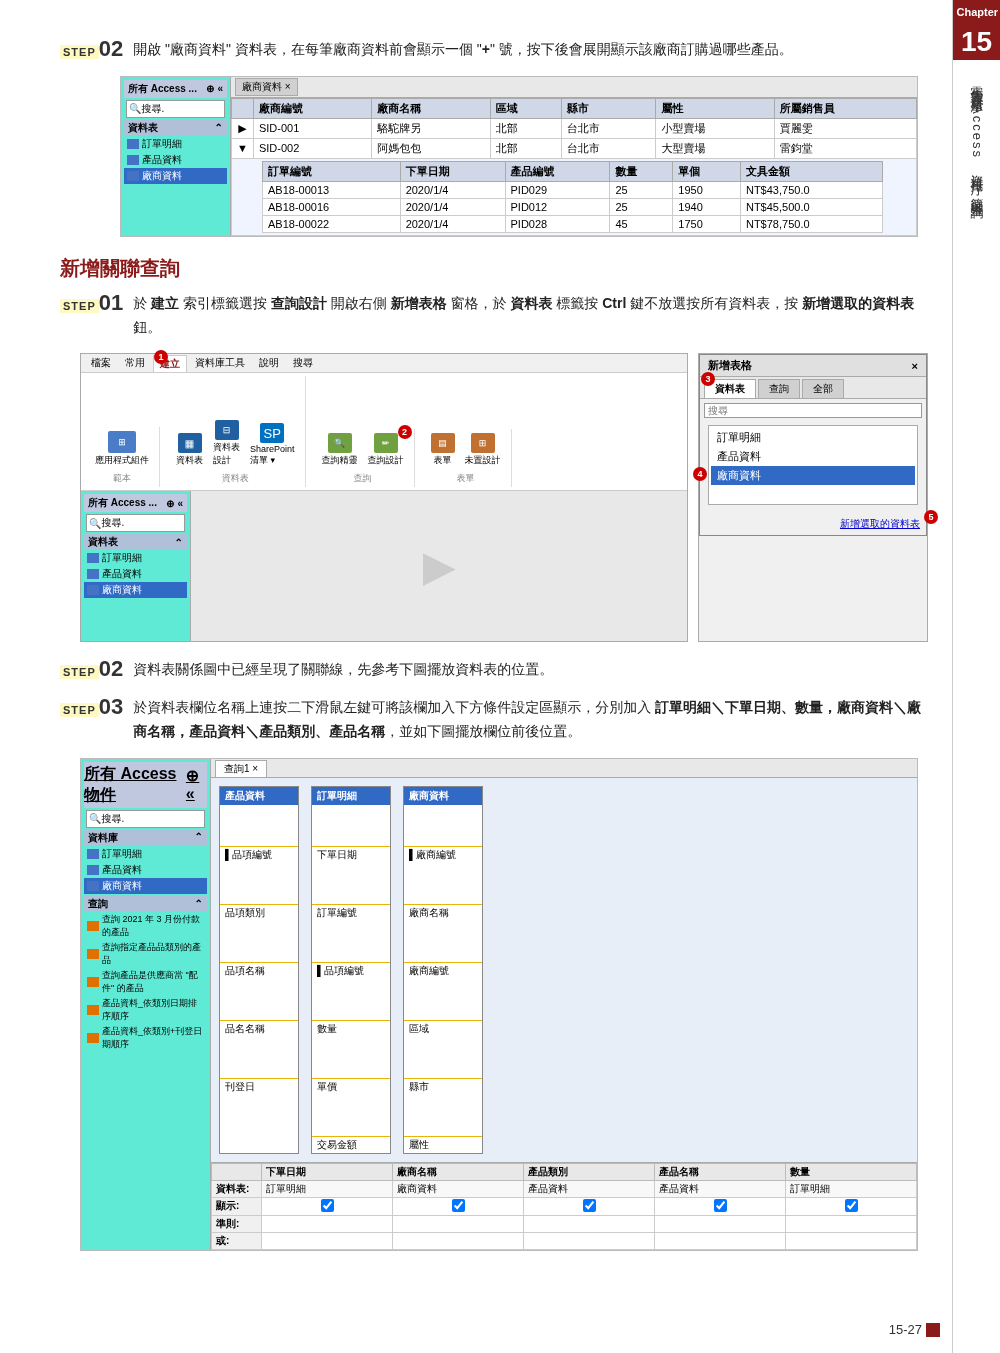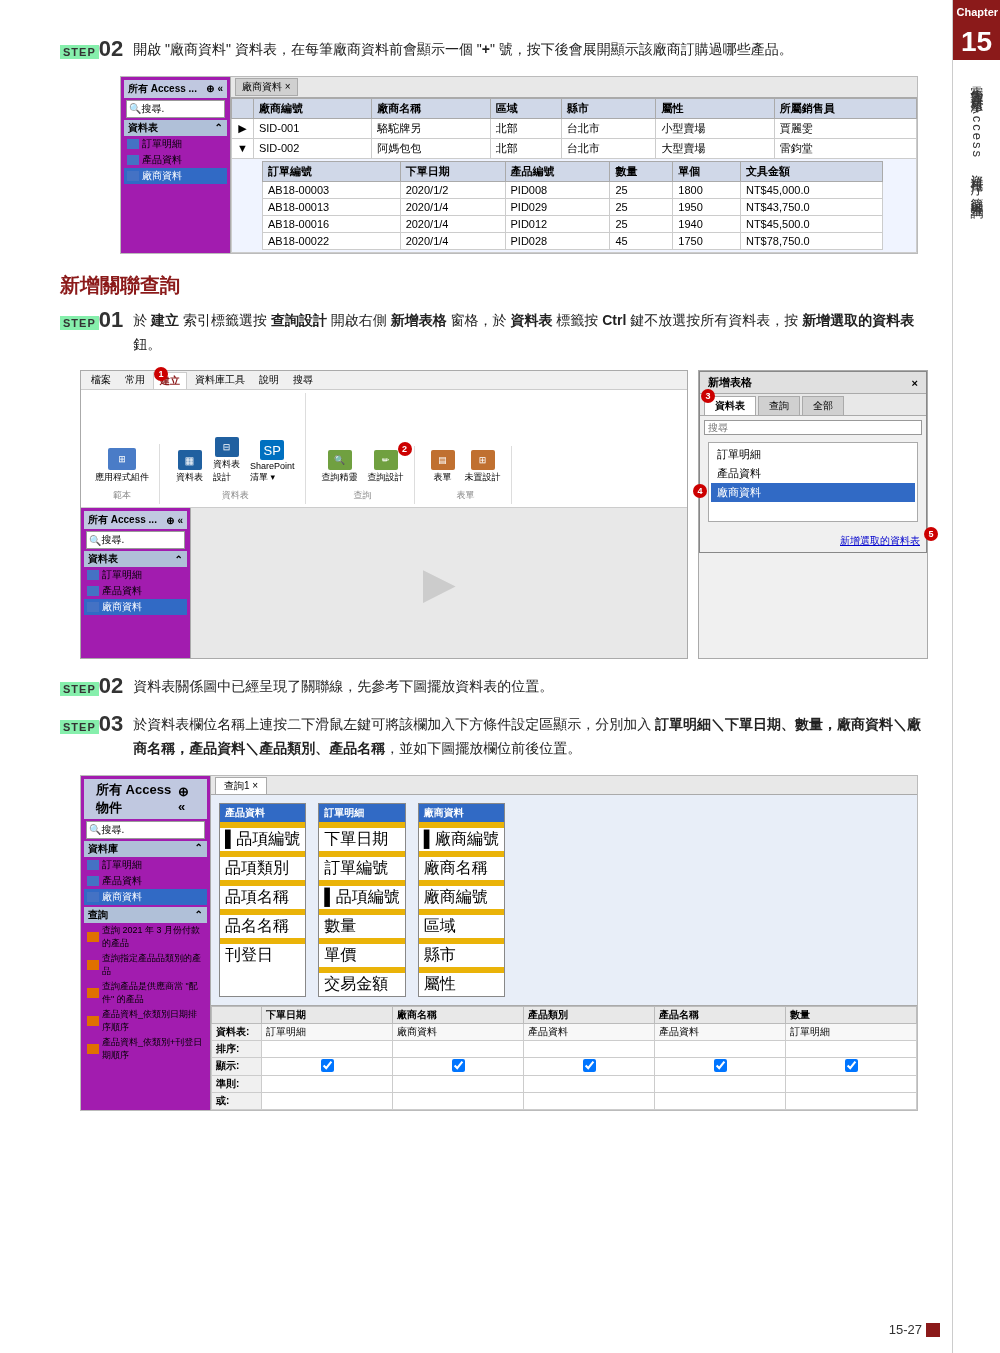--- a/index.html
+++ b/index.html
@@ -70,21 +70,21 @@
       display: inline-flex;
       align-items: baseline;
       margin-right: 10px;
       flex-shrink: 0;
     }
     .step-prefix {
       font-size: 11px;
       font-weight: bold;
       color: #333;
       text-transform: uppercase;
-      background: #86efac;
+      background: #fef9c3;
       padding: 1px 3px;
       letter-spacing: 1px;
     }
     .step-num {
       font-size: 22px;
       font-weight: bold;
       color: #333;
       line-height: 1;
     }
     .step-text {
@@ -114,21 +114,21 @@
 
     
     .screenshot-box {
       border: 1px solid #bbb;
       background: #f5f5f5;
       margin: 10px 0 18px 0;
       padding: 0;
       overflow: hidden;
     }
     .access-nav-pane {
-      background: #a21caf;
+      background: #5eead4;
       width: 120px;
       min-height: 80px;
       border-right: 1px solid #aaa;
       padding: 3px;
       flex-shrink: 0;
     }
     .nav-item {
       display: flex;
       align-items: center;
       font-size: 10px;
@@ -325,22 +325,23 @@
     }
     .rel-table-title {
       background: #316ac5;
       color: #fff;
       padding: 2px 5px;
       font-weight: bold;
       font-size: 10px;
     }
     .rel-table-field {
       padding: 1px 5px;
-      border-top: 6px solid #eab308;
-      font-size: 16px;
+      border-top: 1px solid #eab308;
+      font-size: 10px;
+      margin-top: 41px;
     }
 
     
     .page-footer {
       position: absolute;
       bottom: 16px;
       right: 60px;
       font-size: 13px;
       color: #333;
       display: flex;
@@ -449,28 +450,20 @@
                       <th>訂單編號</th>
                       <th>下單日期</th>
                       <th>產品編號</th>
                       <th>數量</th>
                       <th>單個</th>
                       <th>文具金額</th>
                     </tr>
                   </thead>
                   <tbody>
                     <tr>
-                      <td>AB18-00003</td>
-                      <td>2020/1/2</td>
-                      <td>PID008</td>
-                      <td>25</td>
-                      <td>1800</td>
-                      <td>NT$45,000.0</td>
-                    </tr>
-                    <tr>
                       <td>AB18-00013</td>
                       <td>2020/1/4</td>
                       <td>PID029</td>
                       <td>25</td>
                       <td>1950</td>
                       <td>NT$43,750.0</td>
                     </tr>
                     <tr>
                       <td>AB18-00016</td>
                       <td>2020/1/4</td>
@@ -661,21 +654,21 @@
     </div>
     <div class="step-text">
       於資料表欄位名稱上連按二下滑鼠左鍵可將該欄加入下方條件設定區顯示，分別加入 <b>訂單明細＼下單日期、數量，廠商資料＼廠商名稱，產品資料＼產品類別、產品名稱</b>，並如下圖擺放欄位前後位置。
     </div>
   </div>
 
   <div class="screenshot-box" style="margin-left:20px;margin-right:10px;">
     <div style="display:flex;">
 
       <div class="access-nav-pane" style="width:130px;min-height:300px;">
-        <div style="display:flex;align-items:center;justify-content:space-between;background:#c0c8e0;padding:2px 12px;font-size:13px;font-weight:bold;">
+        <div style="display:flex;align-items:center;justify-content:space-between;background:#c0c8e0;padding:2px 0;font-size:16px;font-weight:bold;text-decoration:underline;">
           <span>所有 Access 物件</span>
           <span>⊕ «</span>
         </div>
         <div style="display:flex;align-items:center;background:#fff;border:1px solid #999;margin:2px;padding:1px 2px;font-size:10px;">
           <span>🔍</span>
           <span>搜尋.</span>
         </div>
         <div style="display:flex;align-items:flex-start;justify-content:space-between;background:#b0c0d8;padding:1px 4px;font-size:10px;font-weight:bold;">
           <span>資料庫</span>
           <span>⌃</span>
@@ -771,28 +764,20 @@
             <tbody>
               <tr>
                 <td style="font-weight:bold;background:#f0f0f0;">資料表:</td>
                 <td class="filled">訂單明細</td>
                 <td class="filled">廠商資料</td>
                 <td class="filled">產品資料</td>
                 <td class="filled">產品資料</td>
                 <td class="filled">訂單明細</td>
               </tr>
               <tr>
-                <td style="font-weight:bold;background:#f0f0f0;">排序:</td>
-                <td></td>
-                <td></td>
-                <td></td>
-                <td></td>
-                <td></td>
-              </tr>
-              <tr>
                 <td style="font-weight:bold;background:#f0f0f0;">顯示:</td>
                 <td style="text-align:center;"><input type="checkbox" checked="" style=""></td>
                 <td style="text-align:center;"><input type="checkbox" checked="" style=""></td>
                 <td style="text-align:center;"><input type="checkbox" checked="" style=""></td>
                 <td style="text-align:center;"><input type="checkbox" checked="" style=""></td>
                 <td style="text-align:center;"><input type="checkbox" checked="" style=""></td>
               </tr>
               <tr>
                 <td style="font-weight:bold;background:#f0f0f0;">準則:</td>
                 <td></td>

